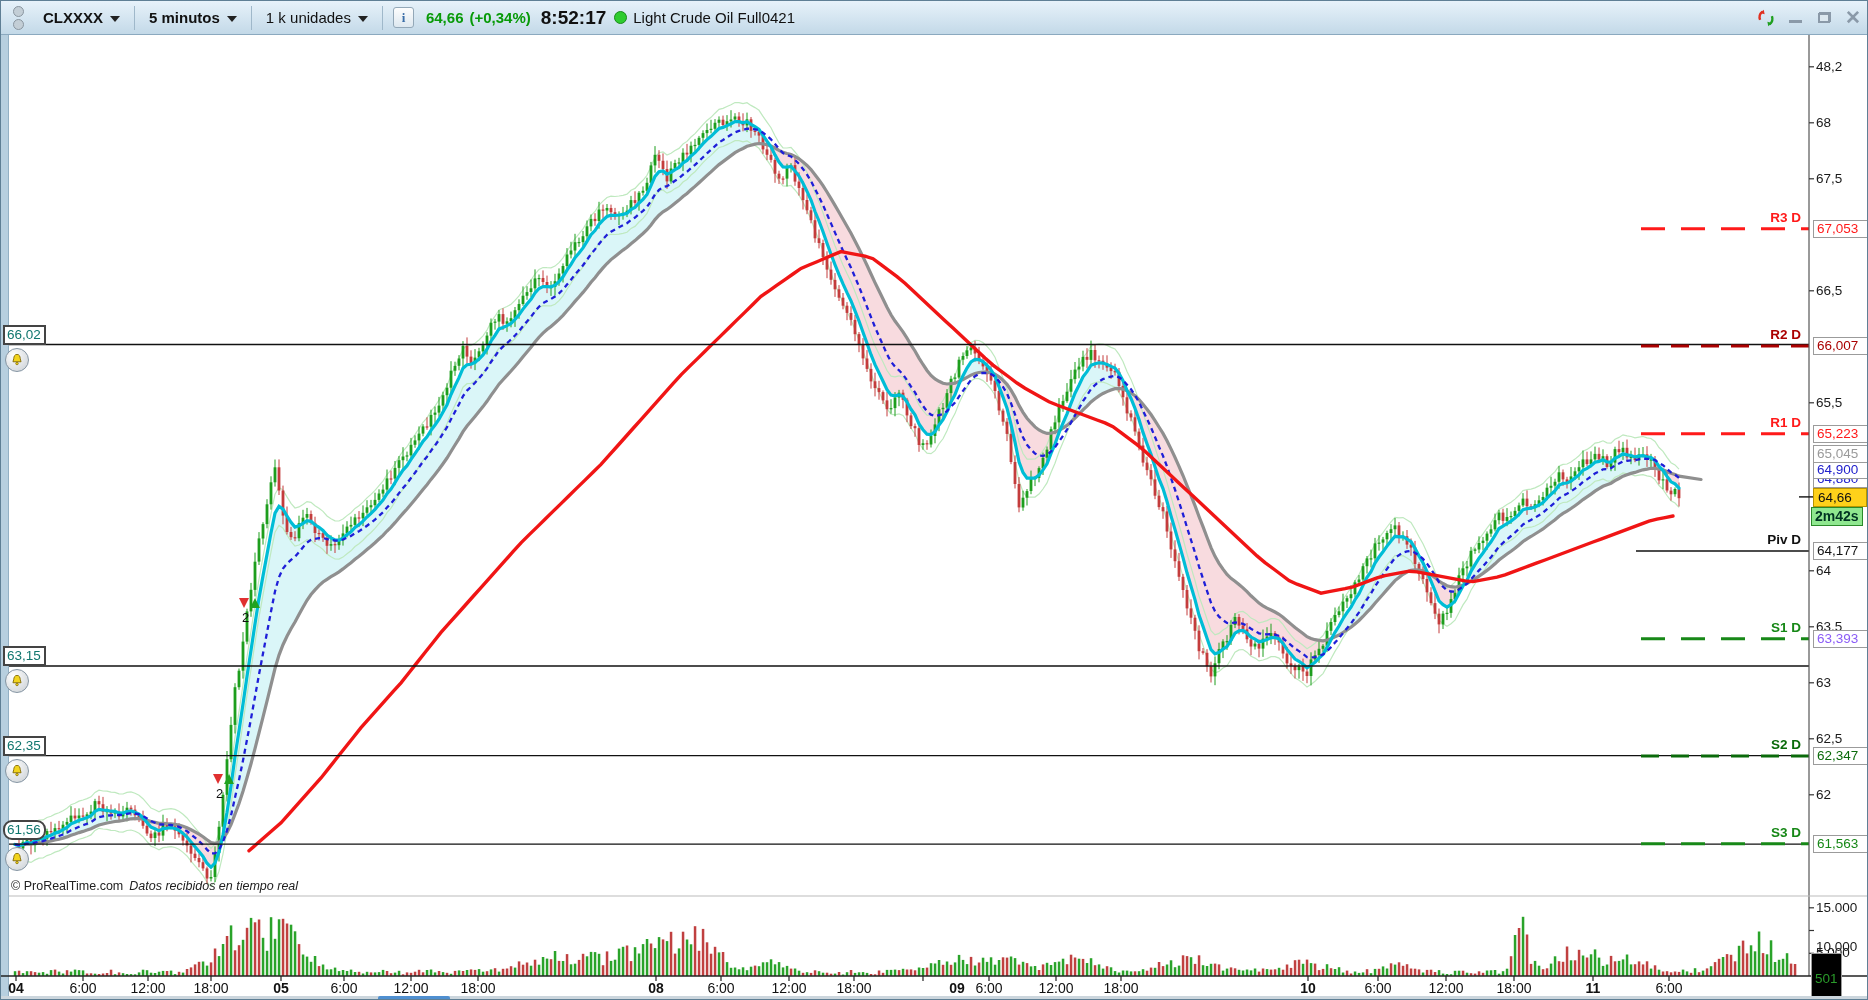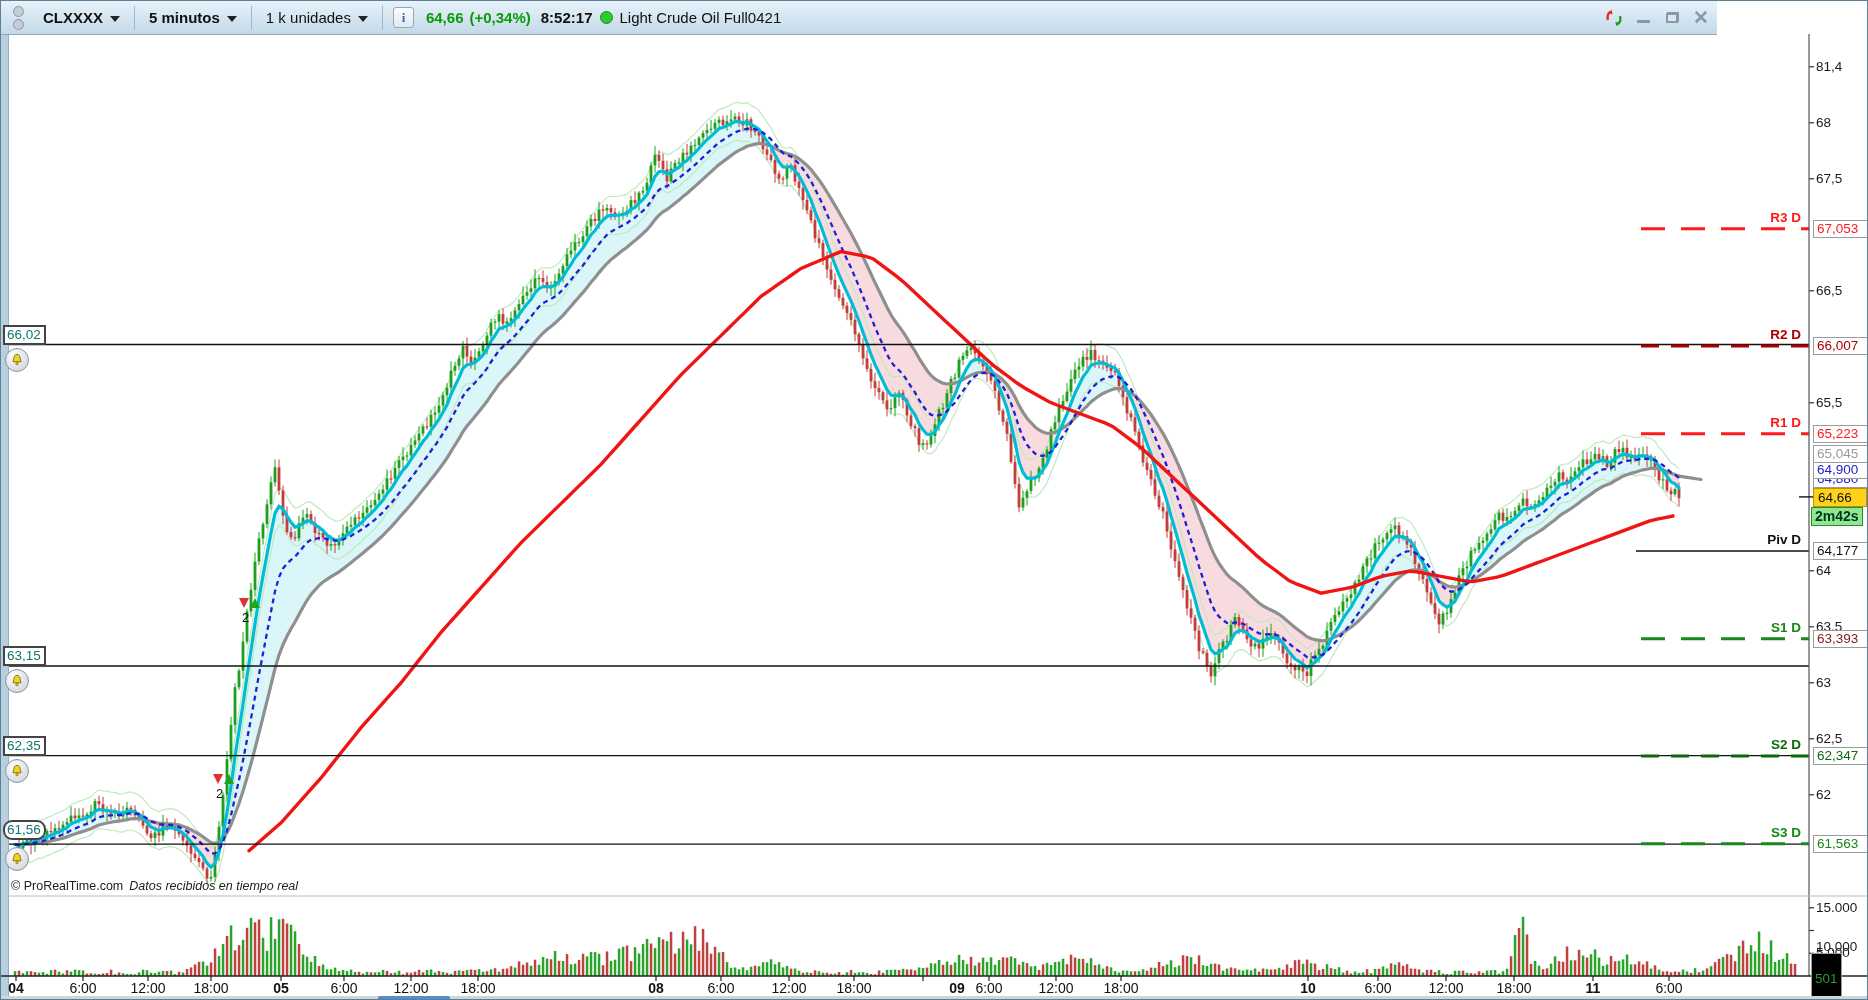--- a/index.html
+++ b/index.html
@@ -1,38 +1,38 @@
 <!DOCTYPE html>
 <html><head>
 <meta charset="utf-8">
 <style>
   html,body{margin:0;padding:0;background:#9fb6c6;}
   .window{position:relative;width:1868px;height:1000px;background:#fff;
     font-family:"Liberation Sans",sans-serif;overflow:hidden;
     border:1px solid #5f7f95;box-sizing:border-box;}
   
-  .toolbar{position:absolute;left:0;top:0;width:1716px;height:33px;
+  .toolbar{position:absolute;left:0;top:0;width:1868px;height:33px;
     background:linear-gradient(#e7f2fa,#c3d9e8);border-bottom:1px solid #8ba9bf;
     display:flex;align-items:center;z-index:50;}
   .grip{width:26px;height:26px;margin-left:4px;display:flex;flex-direction:column;
     align-items:center;justify-content:center;gap:2px;}
   .grip i{width:9px;height:9px;border-radius:50%;background:#c3ced6;border:1px solid #8a96a0;display:block;}
   .tb-btn{display:flex;align-items:center;gap:7px;padding:0 12px;height:33px;cursor:pointer;}
   .tb-btn .lbl{font-size:15px;color:#111;}
   .bold{font-weight:bold;}
   .caret{width:0;height:0;border-left:5px solid transparent;border-right:5px solid transparent;
     border-top:6px solid #222;margin-top:2px;}
   .tb-sep{width:1px;height:24px;background:#9fb8ca;margin:0 2px;}
   .info-btn{width:19px;height:19px;margin:0 8px;border:1px solid #93a8b8;border-radius:3px;
     background:linear-gradient(#fdfdfd,#dde8f0);color:#3a6ea8;font-weight:bold;font-size:13px;
     display:flex;align-items:center;justify-content:center;cursor:pointer;
     font-family:"Liberation Serif",serif;}
   .quote{display:flex;align-items:center;gap:6px;margin-left:4px;}
   .quote .px,.quote .chg{color:#089a08;font-weight:bold;font-size:15px;}
-  .quote .tm{color:#111;font-weight:bold;font-size:15px;margin-left:4px;}
+  .quote .tm{color:#111;font-weight:bold;font-size:19px;margin-left:4px;}
   .status-dot{width:11px;height:11px;border-radius:50%;background:#2ecc2e;border:1px solid #1a8a1a;margin-left:8px;}
   .iname{font-size:15px;color:#111;margin-left:6px;}
   .win-controls{position:absolute;right:6px;top:0;height:33px;display:flex;align-items:center;gap:9px;}
   .wc{width:20px;height:20px;display:flex;align-items:center;justify-content:center;cursor:pointer;}
   .wc-min{width:13px;height:3px;background:#8a99a8;margin-top:8px;}
   .wc-restore{position:relative;width:13px;height:11px;}
   .wc-restore i{position:absolute;border:2px solid #8a99a8;display:block;}
   .wc-restore i:nth-child(1){width:8px;height:6px;right:0;top:0;}
   .wc-restore i:nth-child(2){width:8px;height:6px;left:0;bottom:0;background:#dce8f0;}
   .wc-close{color:#8a99a8;font-size:19px;font-weight:bold;line-height:19px;}
@@ -1512,35 +1512,35 @@
       </div>
       <div class="alarm-box" style="left: 2px; top: 819px; border-radius: 9px;">61,56</div>
       <div class="bell" style="left: 4px; top: 846.064px;">
         <svg width="14" height="14" viewBox="0 0 20 20">
           <path d="M10 2 C6.5 2 5.5 5 5.3 8.2 L4.2 12.5 L15.8 12.5 L14.7 8.2 C14.5 5 13.5 2 10 2 Z" fill="#f2d41e" stroke="#7a6200" stroke-width="1.2"></path>
           <circle cx="10" cy="15" r="1.8" fill="#f2d41e" stroke="#7a6200" stroke-width="1"></circle>
         </svg>
       </div>
     </div>
   <div id="right-axis">
-      <div class="axis-tick" style="left: 1815px; top: 57.784px;">81,4</div>
+      <div class="axis-tick" style="left: 1815px; top: 57.784px;">48,2</div>
       <div class="axis-tick" style="left: 1815px; top: 113.784px;">68</div>
       <div class="axis-tick" style="left: 1815px; top: 169.784px;">67,5</div>
       <div class="axis-tick" style="left: 1815px; top: 281.784px;">66,5</div>
       <div class="axis-tick" style="left: 1815px; top: 393.784px;">65,5</div>
       <div class="axis-tick" style="left: 1815px; top: 561.784px;">64</div>
       <div class="axis-tick" style="left: 1815px; top: 617.784px;">63,5</div>
       <div class="axis-tick" style="left: 1815px; top: 673.784px;">63</div>
       <div class="axis-tick" style="left: 1815px; top: 729.784px;">62,5</div>
       <div class="axis-tick" style="left: 1815px; top: 785.784px;">62</div>
       <div class="axis-box" style="left: 1812px; top: 218.848px; color: rgb(255, 26, 26); min-width: 48px;">67,053</div>
       <div class="axis-box" style="left: 1812px; top: 336px; color: rgb(170, 0, 0); min-width: 48px;">66,007</div>
       <div class="axis-box" style="left: 1812px; top: 423.808px; color: rgb(255, 26, 26); min-width: 48px;">65,223</div>
       <div class="axis-box" style="left: 1812px; top: 540.96px; color: rgb(17, 17, 17); min-width: 48px;">64,177</div>
-      <div class="axis-box" style="left: 1812px; top: 628.768px; color: #7f1d1d; min-width: 48px;">63,393</div>
+      <div class="axis-box" style="left: 1812px; top: 628.768px; color: #8b5cf6; min-width: 48px;">63,393</div>
       <div class="axis-box" style="left: 1812px; top: 745.92px; color: rgb(10, 106, 10); min-width: 48px;">62,347</div>
       <div class="axis-box" style="left: 1812px; top: 833.728px; color: rgb(23, 136, 23); min-width: 48px;">61,563</div>
       <div class="axis-box" style="left: 1812px; top: 443.744px; color: rgb(154, 154, 154); z-index: 24; min-width: 48px;">65,045</div>
       <div class="axis-box" style="left: 1812px; top: 459.984px; color: rgb(34, 34, 204); z-index: 23; min-width: 48px;">64,900</div>
       <div class="axis-box" style="left: 1812px; top: 468.944px; color: rgb(34, 34, 204); z-index: 22; min-width: 48px;">64,880</div>
       <div class="axis-box" style="left: 1812px; top: 477.344px; color: rgb(141, 154, 168); z-index: 21; min-width: 48px;">64,790</div>
       <div class="cur-price" style="left: 1812px; top: 486.864px; min-width: 44px;">64,66</div>
       <div class="countdown" style="left: 1810px; top: 505.864px;">2m42s</div>
       <div class="axis-tick" style="left: 1815px; top: 898.75px;">15.000</div>
       <div class="axis-tick" style="left: 1815px; top: 921.5px; margin-top: 16px;">10.000</div>

